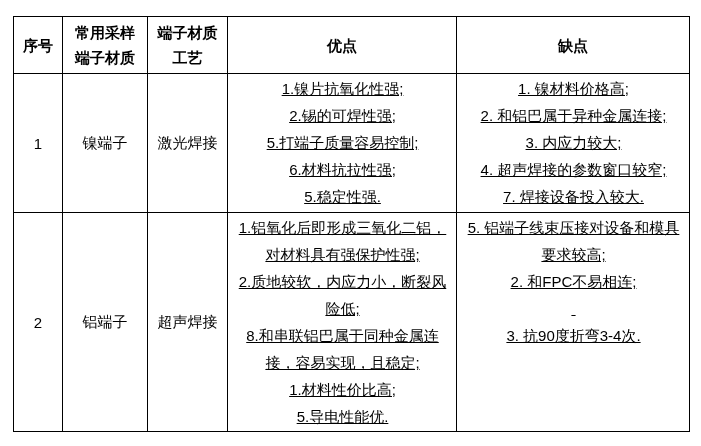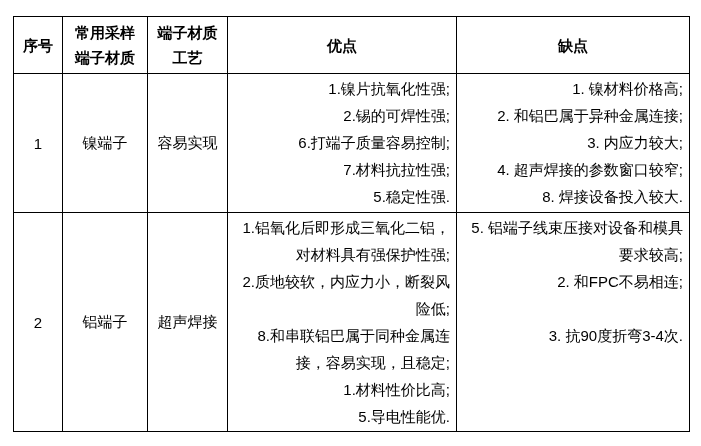--- a/index.html
+++ b/index.html
@@ -39,24 +39,25 @@
   tr.row-1 { height: 139px; }
   tr.row-2 { height: 216px; }
   td.center-cell {
     text-align: center;
     vertical-align: middle;
     font-size: 15px;
     padding: 0 2px;
   }
   td.list-cell {
     vertical-align: top;
-    text-align: right;
+    text-align: center;
     font-size: 15px;
     line-height: 27px;
     padding: 1px 6px 1px 7px;
+    text-decoration: underline;
   }
   .li { min-height: 27px; }
 </style>
 </head>
 <body>
 
 <div class="table-wrap">
   <table class="cmp">
     <colgroup>
       <col style="width:49px">
@@ -73,34 +74,34 @@
         <th>端子材质
 工艺</th>
         <th>优点</th>
         <th>缺点</th>
       </tr>
     </thead>
     <tbody>
       <tr class="row-1">
         <td class="center-cell">1</td>
         <td class="center-cell">镍端子</td>
-        <td class="center-cell">容易实现</td>
+        <td class="center-cell">激光焊接</td>
         <td class="list-cell">
             <div class="li">1.镍片抗氧化性强;</div>
             <div class="li">2.锡的可焊性强;</div>
-            <div class="li">6.打端子质量容易控制;</div>
-            <div class="li">7.材料抗拉性强;</div>
+            <div class="li">5.打端子质量容易控制;</div>
+            <div class="li">6.材料抗拉性强;</div>
             <div class="li">5.稳定性强.</div>
           </td>
         <td class="list-cell">
             <div class="li">1. 镍材料价格高;</div>
             <div class="li">2. 和铝巴属于异种金属连接;</div>
             <div class="li">3. 内应力较大;</div>
             <div class="li">4. 超声焊接的参数窗口较窄;</div>
-            <div class="li">8. 焊接设备投入较大.</div>
+            <div class="li">7. 焊接设备投入较大.</div>
           </td>
       </tr>
       <tr class="row-2">
         <td class="center-cell">2</td>
         <td class="center-cell">铝端子</td>
         <td class="center-cell">超声焊接</td>
         <td class="list-cell">
             <div class="li">1.铝氧化后即形成三氧化二铝，对材料具有强保护性强;</div>
             <div class="li">2.质地较软，内应力小，断裂风险低;</div>
             <div class="li">8.和串联铝巴属于同种金属连接，容易实现，且稳定;</div>

